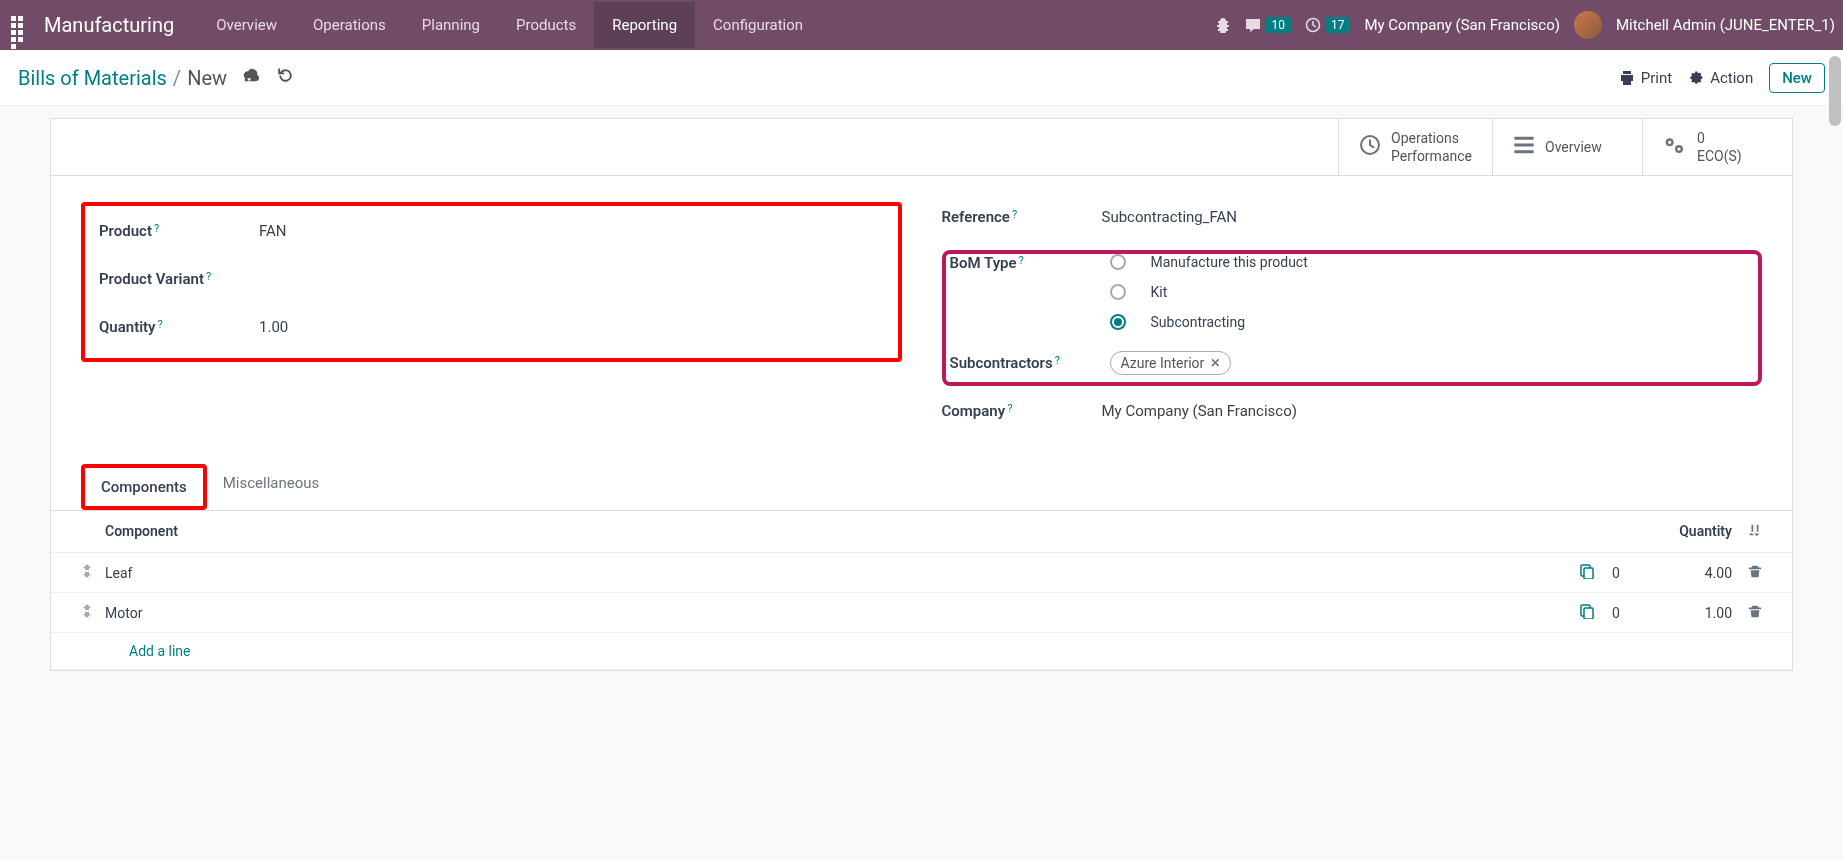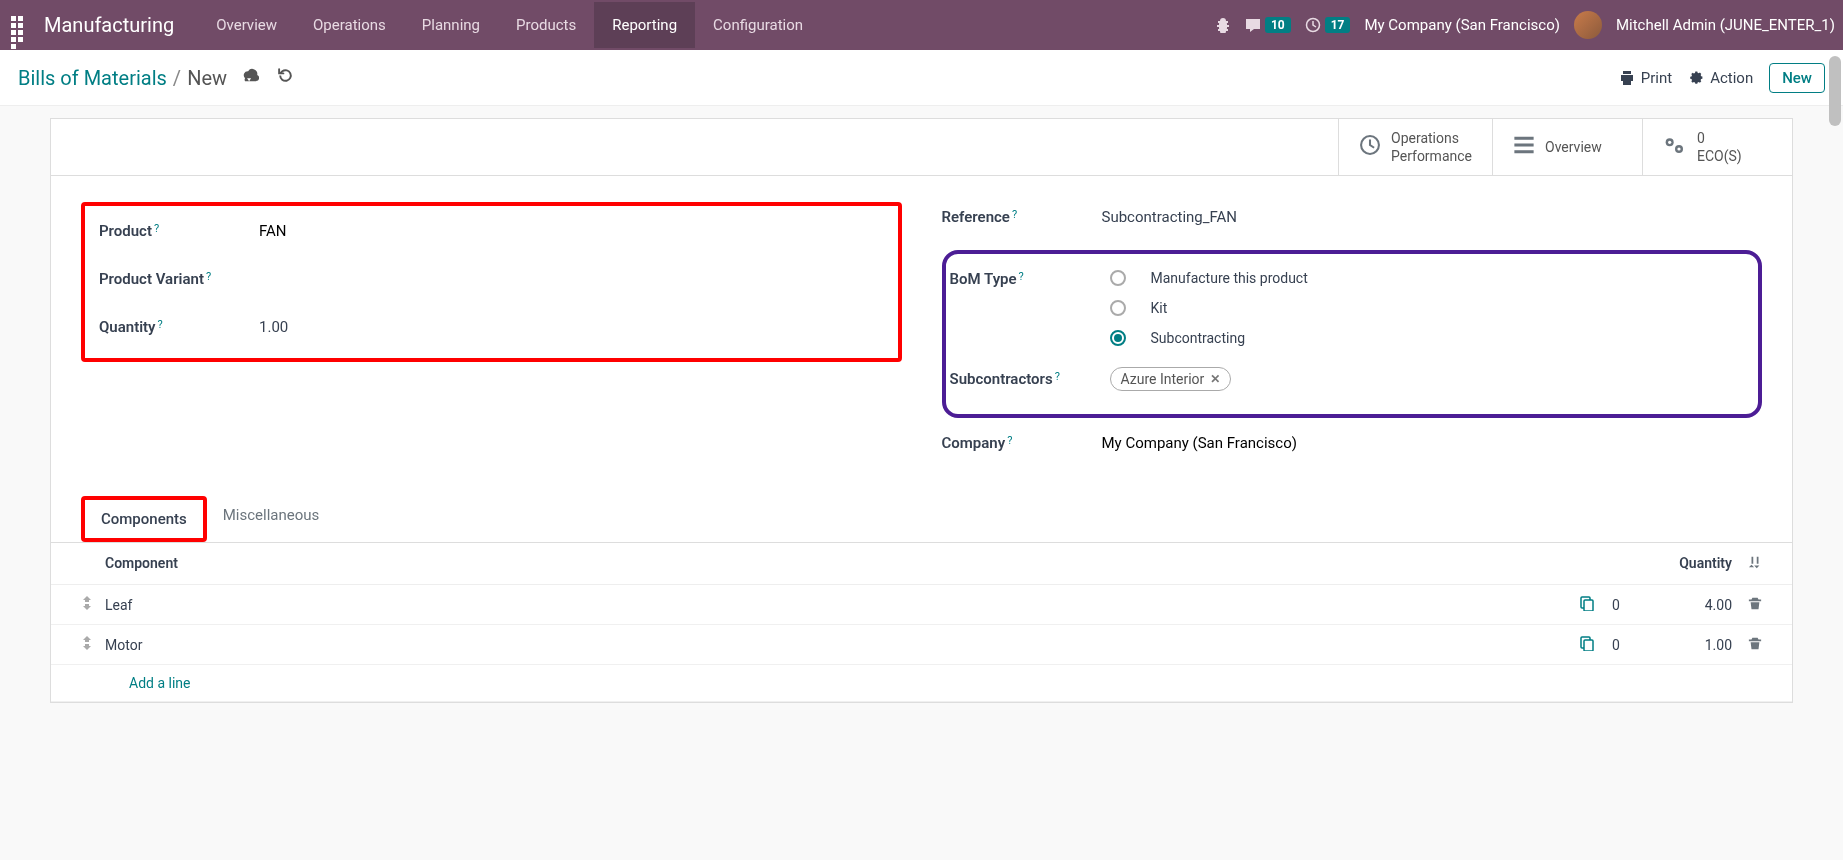--- a/index.html
+++ b/index.html
@@ -8,21 +8,21 @@
 
 .top-nav { background: #714B67; height: 50px; display: flex; align-items: center; padding: 0 8px; color: #fff; }
 .apps-icon { width: 24px; height: 24px; display: flex; flex-wrap: wrap; gap: 2px; padding: 3px; margin-right: 12px; cursor: pointer; }
 .apps-icon span { width: 5px; height: 5px; background: #fff; }
 .app-title { font-size: 20px; font-weight: 400; margin-right: 24px; }
 .nav-menu { display: flex; gap: 0; }
 .nav-item { padding: 14px 18px; color: #e8dae3; cursor: pointer; font-size: 15px; }
 .nav-item.active { background: #5d3f56; color: #fff; }
 .nav-right { margin-left: auto; display: flex; align-items: center; gap: 14px; }
 .nav-icon { color: #e8dae3; cursor: pointer; font-size: 16px; display: flex; align-items: center; gap: 4px; }
-.badge-count { background: #017e84; color: #fff; padding: 1px 6px; border-radius: 3px; font-size: 12px; font-weight: 700; }
+.badge-count { background: #017e84; color: #fff; padding: 1px 6px; border-radius: 3px; font-size: 12px; font-weight: 400; }
 .company-txt { color: #fff; font-size: 15px; }
 .avatar { width: 28px; height: 28px; border-radius: 50%; background: linear-gradient(135deg, #c97b4a, #8b5a3c); }
 
 
 .sub-header { background: #fff; height: 56px; display: flex; align-items: center; padding: 0 18px; border-bottom: 1px solid #eee; }
 .breadcrumb { font-size: 20px; display: flex; align-items: center; gap: 6px; }
 .bc-link { color: #017e84; cursor: pointer; }
 .bc-sep { color: #888; }
 .bc-current { color: #555; }
 .bc-icons { margin-left: 14px; display: flex; gap: 18px; }
@@ -42,25 +42,25 @@
 .stat-ico { font-size: 20px; color: #6c757d; }
 
 
 .form-body { padding: 26px 30px 10px; }
 .form-cols { display: flex; gap: 40px; }
 .col { flex: 1; }
 .field-row { display: flex; align-items: center; margin-bottom: 18px; min-height: 30px; }
 .field-lbl { width: 160px; font-weight: 600; color: #374151; font-size: 15px; display: flex; align-items: baseline; gap: 2px; }
 .help-q { color: #017e84; font-size: 11px; font-weight: 400; position: relative; top: -4px; }
 .field-val { color: #374151; font-size: 15px; }
-.field-val.link { color: #000000; }
+.field-val.link { color: #404040; }
 
 
 .redbox { border: 4px solid #ff0000; padding: 10px 14px; border-radius: 4px; margin-bottom: 8px; }
-.redbox-inline { border: 4px solid #4c1d95; border-radius: 16px; padding: 16px 4px; }
+.redbox-inline { border: 4px solid #be185d; border-radius: 8px; padding: 0 4px; }
 
 
 .radio-grp { display: flex; flex-direction: column; gap: 14px; }
 .radio-opt { display: flex; align-items: center; gap: 25px; cursor: pointer; }
 .radio-circ { width: 16px; height: 16px; border: 2px solid #aaa; border-radius: 50%; display: flex; align-items: center; justify-content: center; }
 .radio-circ.sel { border-color: #017e84; }
 .radio-circ.sel::after { content: ""; width: 8px; height: 8px; background: #017e84; border-radius: 50%; }
 
 
 .tag { border: 1px solid #aaa; border-radius: 14px; padding: 3px 10px; display: inline-flex; align-items: center; gap: 6px; color: #555; font-size: 14px; }

